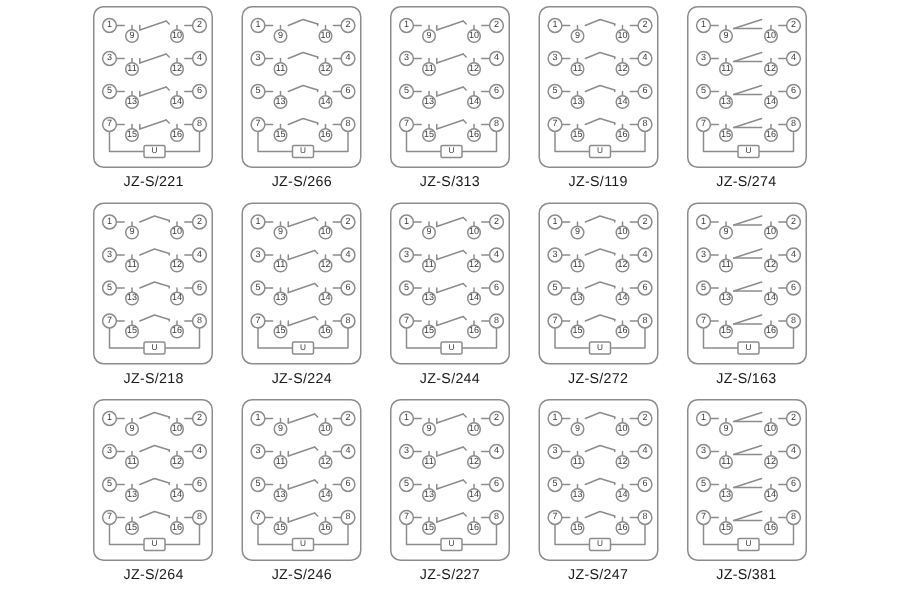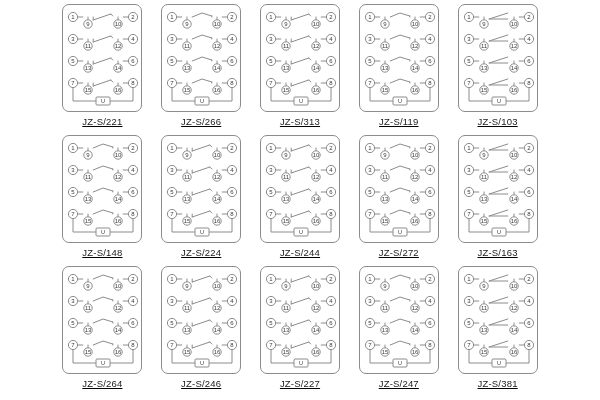--- a/index.html
+++ b/index.html
@@ -22,21 +22,20 @@
   .grid {
     position: absolute;
     left: 58px;
     top: 4px;
     width: 484px;
     display: grid;
     grid-template-columns: repeat(5, 1fr);
     grid-template-rows: repeat(3, 131px);
     column-gap: 10px;
     row-gap: 0px;
-    text-decoration: underline;
   }
   .cell {
     position: relative;
     display: flex;
     flex-direction: column;
     align-items: center;
   }
   .diagram-box {
     position: relative;
     width: 80px;
@@ -592,21 +591,21 @@
             <g class="pin">
               <circle cx="25" cy="85" r="4.2"></circle>
               <text x="25" y="85.3">15</text>
             </g>
             <g class="pin">
               <circle cx="55" cy="85" r="4.2"></circle>
               <text x="55" y="85.3">16</text>
             </g>
           </svg>
         </div>
-        <div class="caption">JZ-S/103</div>
+        <div class="caption">JZ-S/274</div>
       </div>
       <div class="cell">
         <div class="diagram-box">
           <svg class="dia" viewBox="0 0 80 108">
             <path class="wire" d="M 14.6 12 H 19.8"></path>
             <path class="wire" d="M 65.4 12 H 60.2"></path>
             <path class="wire" d="M 25 14.8 V 12"></path>
             <path class="wire" d="M 55 14.8 V 12"></path>
             <path class="wire" d="M 30.2 12 L 40 8 L 49.8 11"></path>
             <path class="wire" d="M 49.8 11 L 49.8 12"></path>
@@ -691,21 +690,21 @@
             <g class="pin">
               <circle cx="25" cy="85" r="4.2"></circle>
               <text x="25" y="85.3">15</text>
             </g>
             <g class="pin">
               <circle cx="55" cy="85" r="4.2"></circle>
               <text x="55" y="85.3">16</text>
             </g>
           </svg>
         </div>
-        <div class="caption">JZ-S/148</div>
+        <div class="caption">JZ-S/218</div>
       </div>
       <div class="cell">
         <div class="diagram-box">
           <svg class="dia" viewBox="0 0 80 108">
             <path class="wire" d="M 14.6 12 H 19.8"></path>
             <path class="wire" d="M 65.4 12 H 60.2"></path>
             <path class="wire" d="M 25 14.8 V 12"></path>
             <path class="wire" d="M 55 14.8 V 12"></path>
             <path class="wire" d="M 30.2 15 L 47.8 9"></path>
             <path class="wire" d="M 47.8 9 L 49.8 11"></path>

